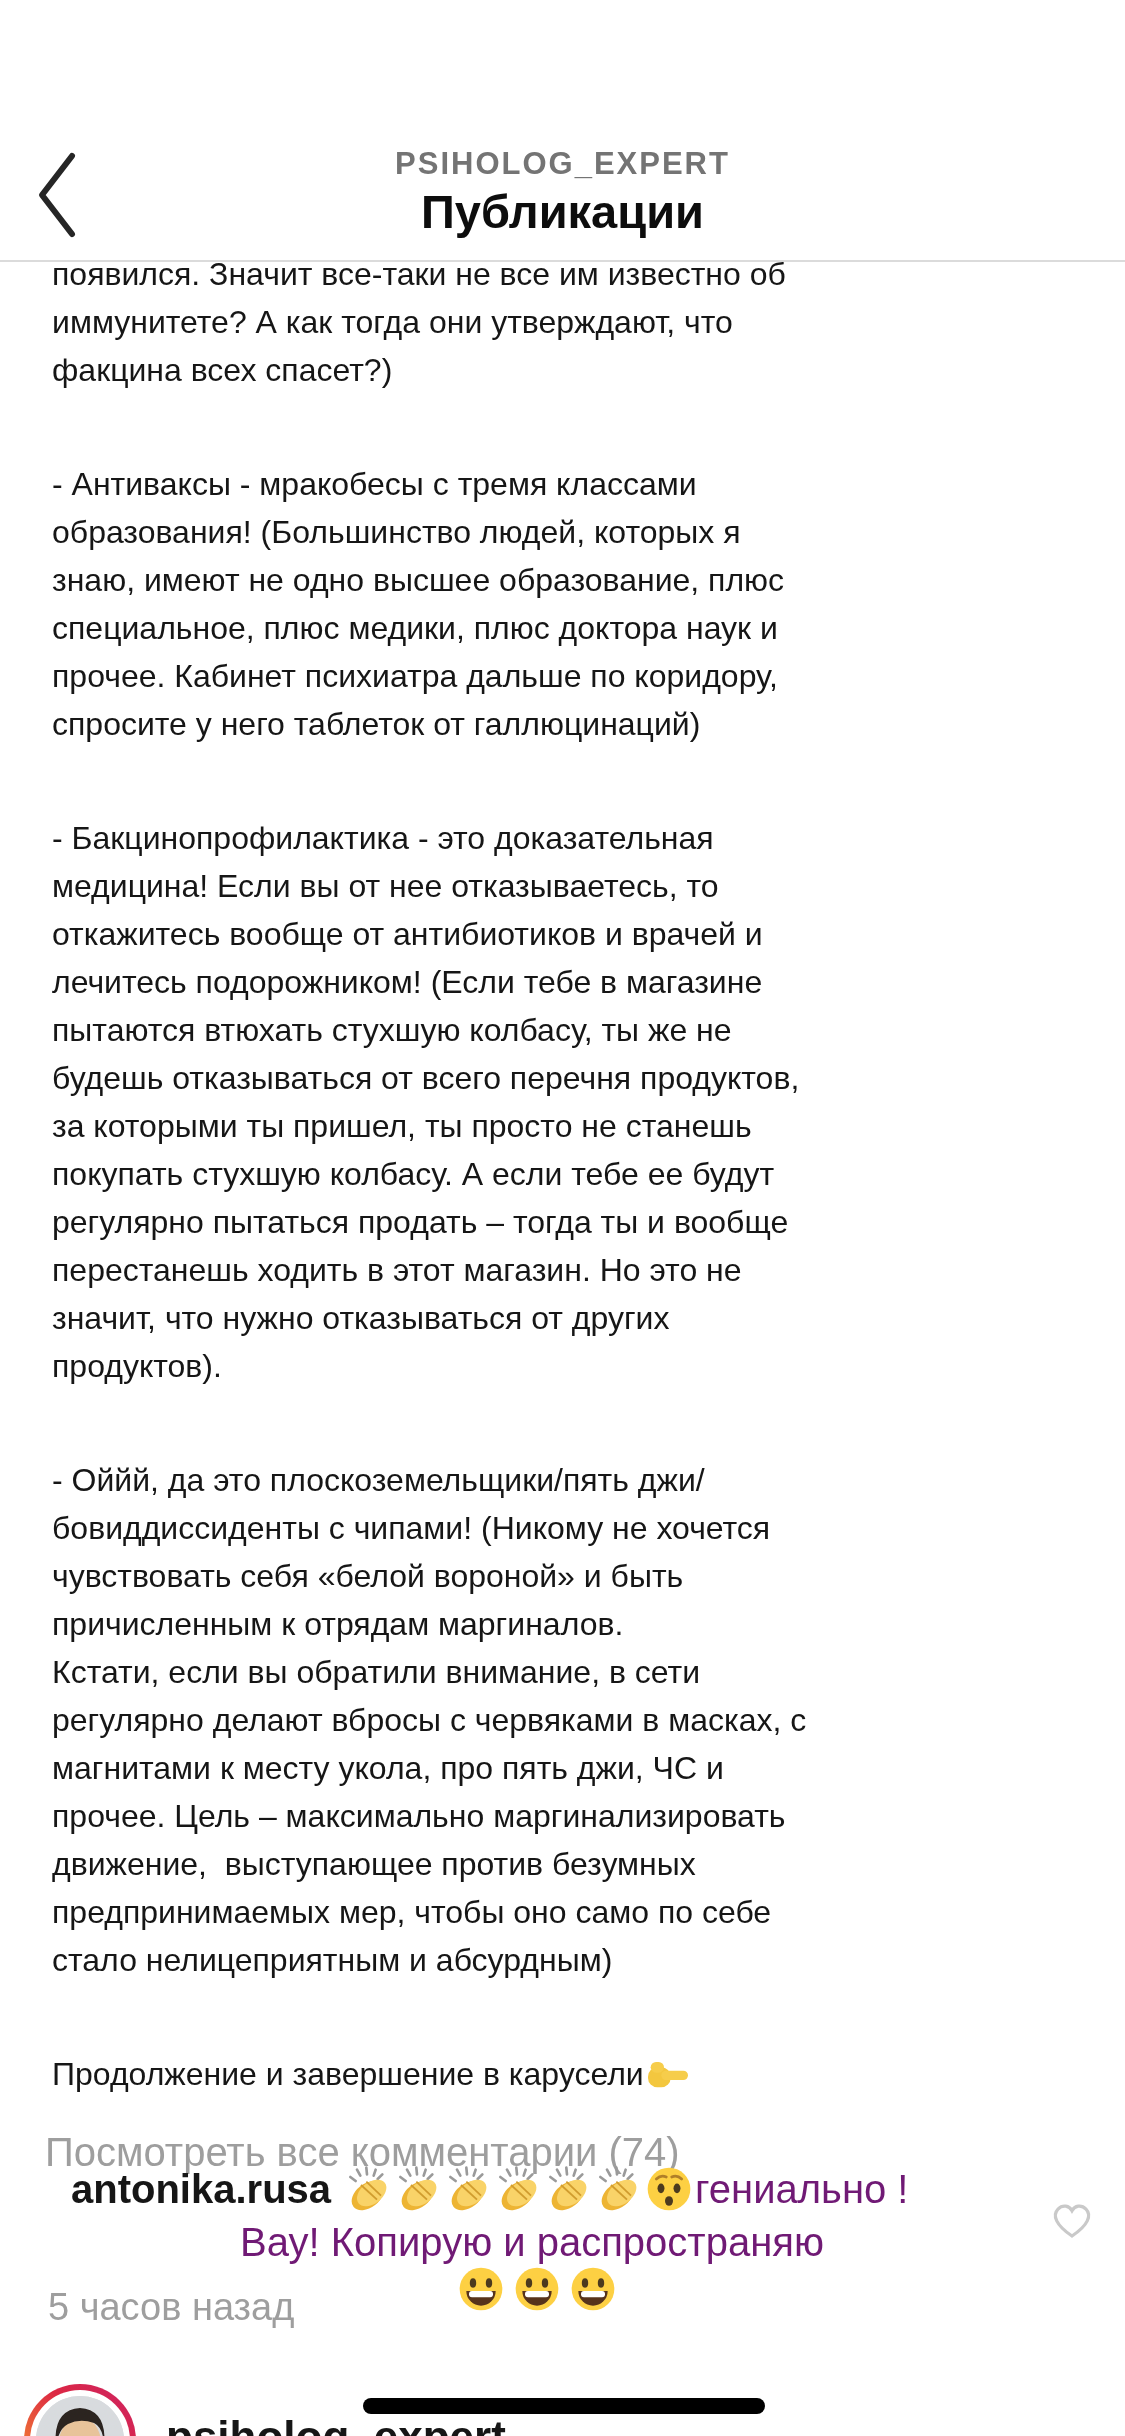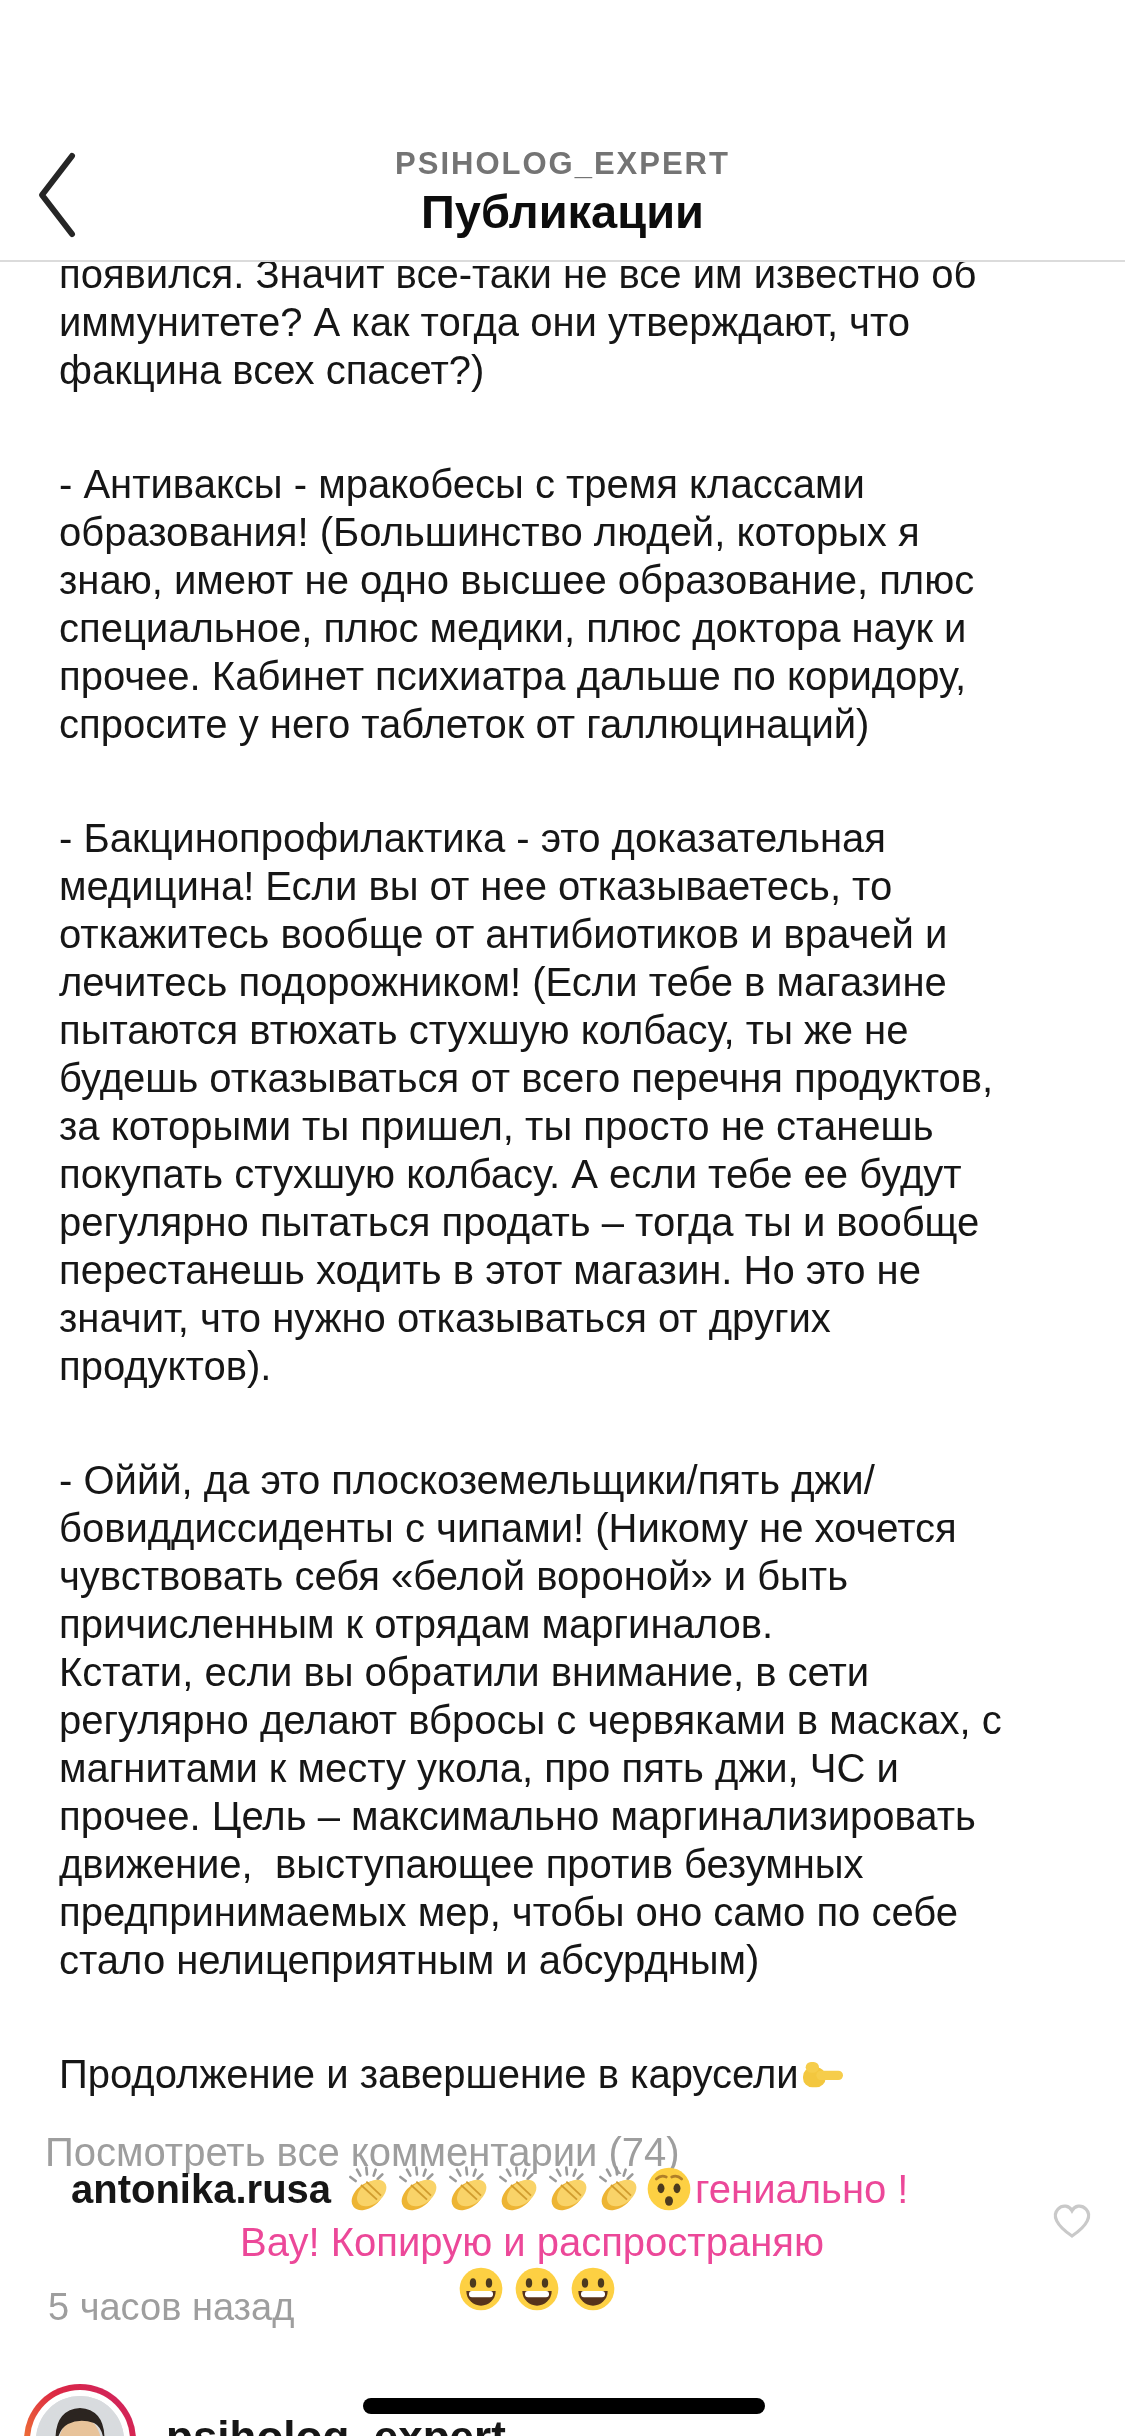--- a/index.html
+++ b/index.html
@@ -12,32 +12,32 @@
   .lte-label{position:absolute;left:958px;top:52px;font-size:36px;font-weight:600;color:#0a0a0a;}
   .battery-svg{position:absolute;left:1034px;top:50px;}
 
   
   .nav{position:absolute;top:0;left:0;right:0;height:260px;background:#fff;border-bottom:2px solid #dbdbdb;z-index:5;}
   .back-chevron{position:absolute;left:32px;top:150px;cursor:pointer;}
   .nav-account{position:absolute;top:146px;left:0;right:0;text-align:center;font-size:31px;font-weight:700;color:#747474;letter-spacing:2px;}
   .nav-title{position:absolute;top:184px;left:0;right:0;text-align:center;font-size:47px;font-weight:700;color:#0d0d0d;}
 
   
-  .caption{position:absolute;top:250px;left:59px;width:1062px;z-index:1;
-           font-size:40px;line-height:48px;color:#161616;}
+  .caption{position:absolute;top:250px;left:52px;width:1062px;z-index:1;
+           font-size:32px;line-height:48px;color:#161616;}
   .caption p{margin:0 0 66px 0;white-space:pre-wrap;}
   .carousel-line{display:flex;align-items:center;margin:0;}
   .carousel-line .txt{white-space:pre;}
 
   
   .view-all{position:absolute;left:45px;top:2128px;font-size:40px;line-height:48px;color:#9e9e9e;}
   .comment{position:absolute;left:45px;top:2164px;width:960px;z-index:2;}
   .comment-row{display:flex;align-items:center;height:50px;margin-left:26px;}
   .comment-user{font-weight:700;font-size:40px;color:#161616;margin-right:14px;}
-  .comment-text{font-size:40px;color:#ec4899;}
+  .comment-text{font-size:40px;color:#701a75;}
   .comment-row2{margin-top:6px;flex-direction:column;}
   .emoji{display:inline-block;width:48px;height:48px;margin-right:2px;flex:0 0 auto;}
   .emoji svg{width:100%;height:100%;display:block;}
   .comment-like{position:absolute;left:1048px;top:2196px;width:48px;height:48px;cursor:pointer;}
   .time-ago{position:absolute;left:48px;top:2286px;font-size:38px;color:#9e9e9e;}
 
   
   .story-avatar{position:absolute;left:24px;top:2384px;width:112px;height:112px;border-radius:50%;
     background:linear-gradient(45deg,#f09433 0%,#ee7036 25%,#dc2743 60%,#cc2366 100%);}
   .story-avatar .white-gap{position:absolute;inset:6px;border-radius:50%;background:#fff;}

